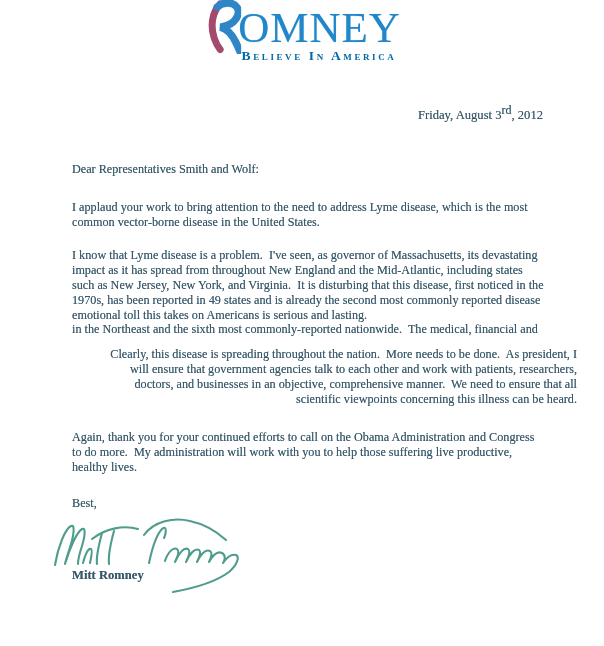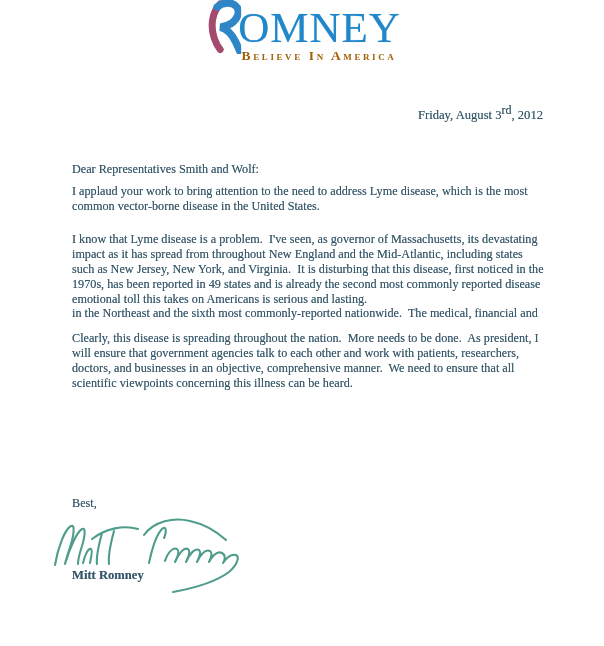--- a/index.html
+++ b/index.html
@@ -35,21 +35,21 @@
     color: #2187c9;
     text-shadow: 0 0 1px rgba(33,135,201,.45);
   }
   .tagline {
     margin-top: -1px;
     padding-left: 34px;
     font-variant: small-caps;
     font-weight: 600;
     font-size: 13.5px;
     letter-spacing: 2.6px;
-    color: #a16207;
+    color: #0369a1;
     white-space: nowrap;
   }
 
   
   .date-line {
     position: absolute;
     top: 103px;
     right: 61px;
     font-size: 12.6px;
     white-space: pre;
@@ -60,25 +60,25 @@
   
   .letter-body {
     position: absolute;
     top: 162px;
     left: 72px;
     width: 505px;
     font-size: 12.2px;
     line-height: 14.8px;
     text-shadow: 0 0 .5px rgba(55,88,106,.65);
   }
-  .salutation { margin-bottom: 7px; white-space: pre; font-family: Liberation Serif, serif; }
+  .salutation { margin-bottom: 23px; white-space: pre; font-family: Liberation Serif, serif; }
   .para div { white-space: pre; }
   .para:nth-child(1) { margin-bottom: 19px; }
   .para:nth-child(2) { margin-bottom: 10px; }
-  .para:nth-child(3) { margin-bottom: 24px; }
+  .para:nth-child(3) { margin-bottom: 24px; text-align: right; }
 
   .closing {
     position: absolute;
     top: 496px;
     left: 72px;
     font-size: 12.2px;
     white-space: pre;
     text-shadow: 0 0 .5px rgba(55,88,106,.65);
   }
 
@@ -130,20 +130,25 @@
         <div>1970s, has been reported in 49 states and is already the second most commonly reported disease</div>
         <div>emotional toll this takes on Americans is serious and lasting.</div>
         <div>in the Northeast and the sixth most commonly-reported nationwide.  The medical, financial and</div>
       </div>
       <div class="para">
         <div>Clearly, this disease is spreading throughout the nation.  More needs to be done.  As president, I</div>
         <div>will ensure that government agencies talk to each other and work with patients, researchers,</div>
         <div>doctors, and businesses in an objective, comprehensive manner.  We need to ensure that all</div>
         <div>scientific viewpoints concerning this illness can be heard.</div>
       </div>
+      <div class="para">
+        <div>Again, thank you for your continued efforts to call on the Obama Administration and Congress</div>
+        <div>to do more.  My administration will work with you to help those suffering live productive,</div>
+        <div>healthy lives.</div>
+      </div>
     </div>
 </div>
 
 <div class="closing">Best,</div>
 
 <svg class="signature" width="200" height="82" viewBox="0 0 200 82" aria-hidden="true">
   <g>
     <path d="M3,52 C6,34 13,16 19,13 C23,11 22,21 19,31 C17,38 14,46 13,51 C18,34 25,19 30,16 C34,14 33,23 30,33 C28,39 26,46 26,51" stroke="#4f9c8c"></path>
     <path d="M31,50 C33,42 36,35 39,36 C41,37 39,45 38,50" stroke="#4f9c8c"></path>
     <path d="M50,20 C47,31 44,43 45,51" stroke="#4f9c8c"></path>

